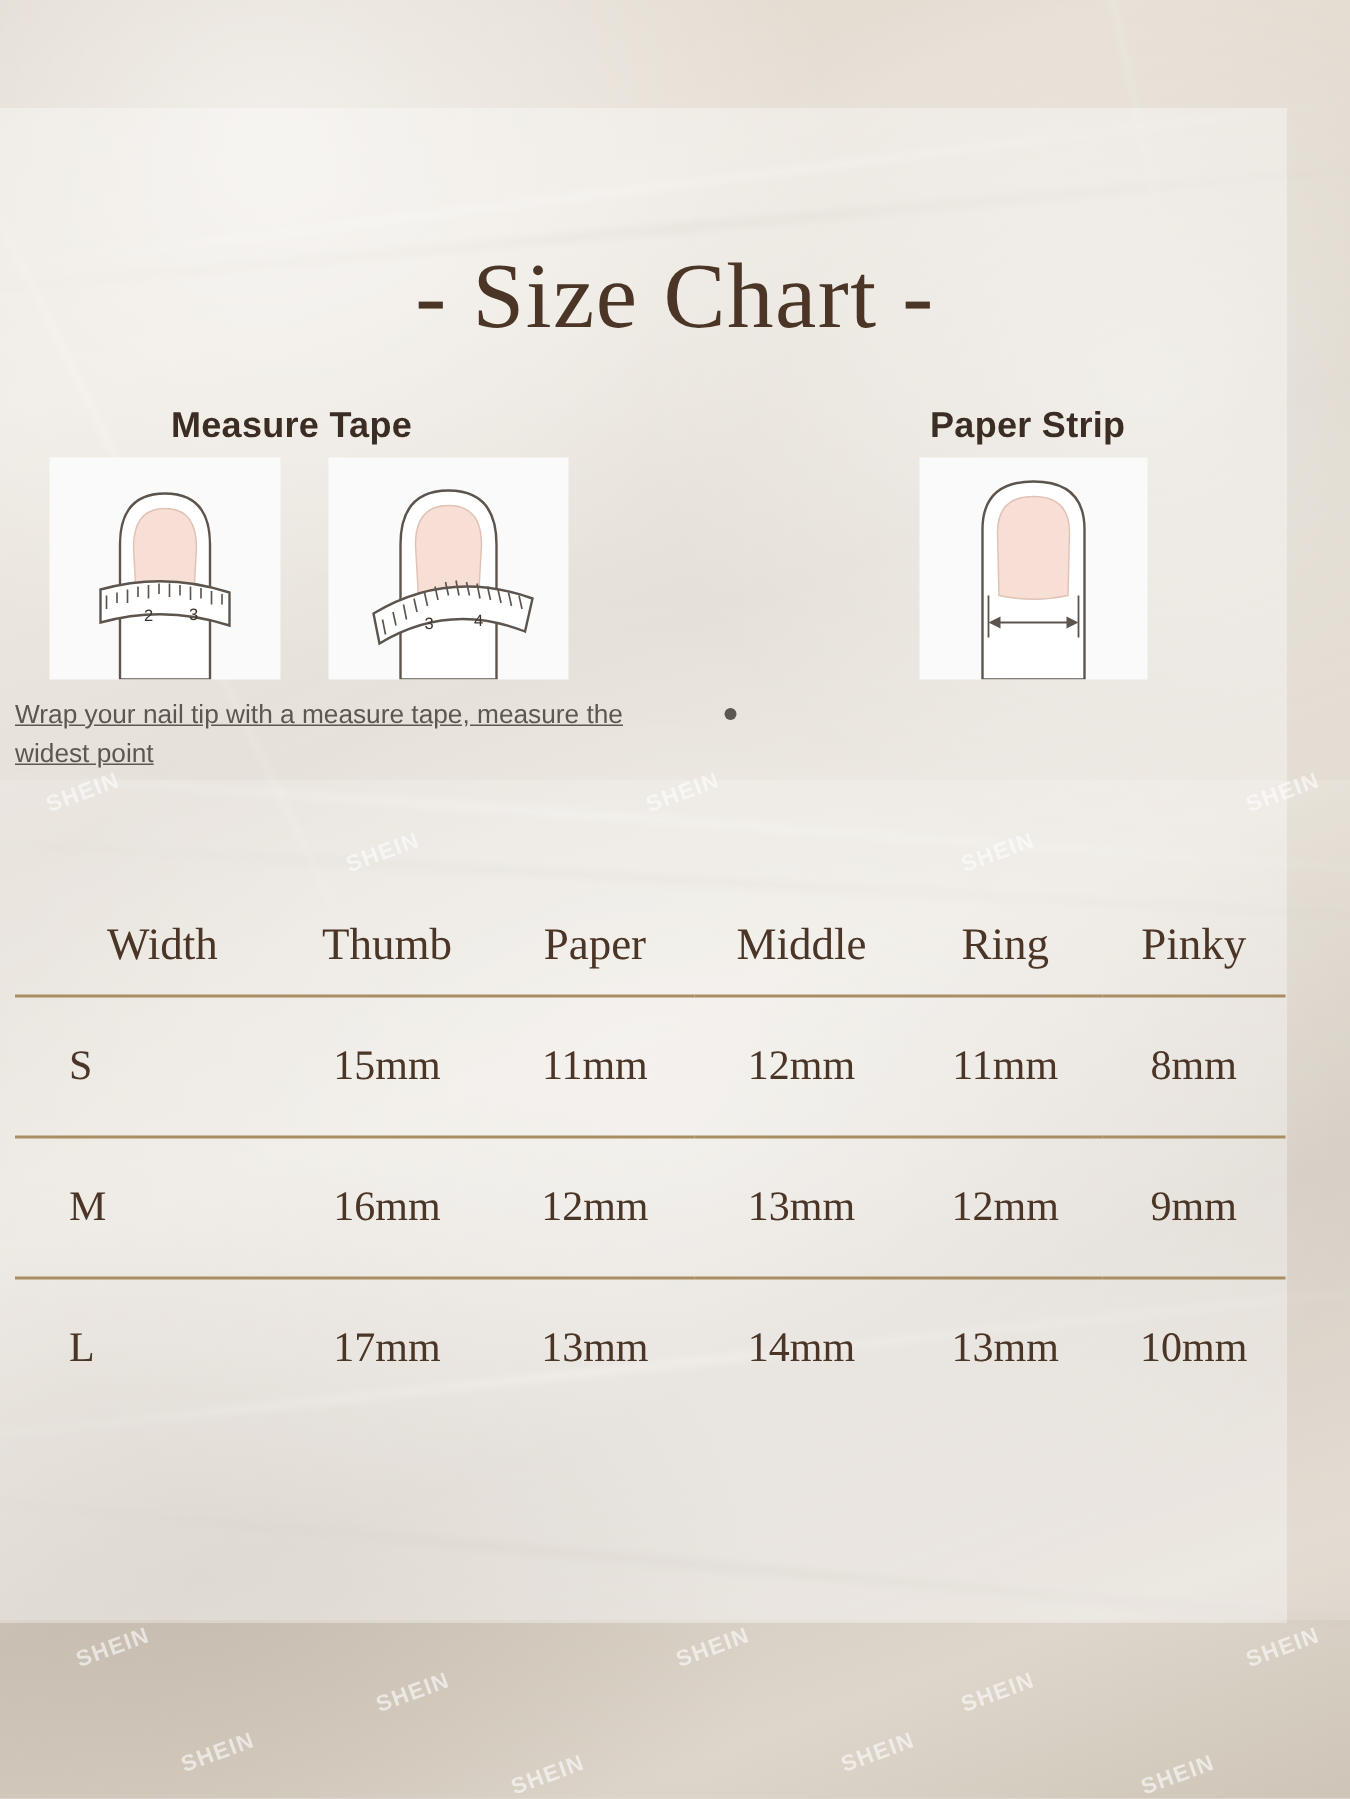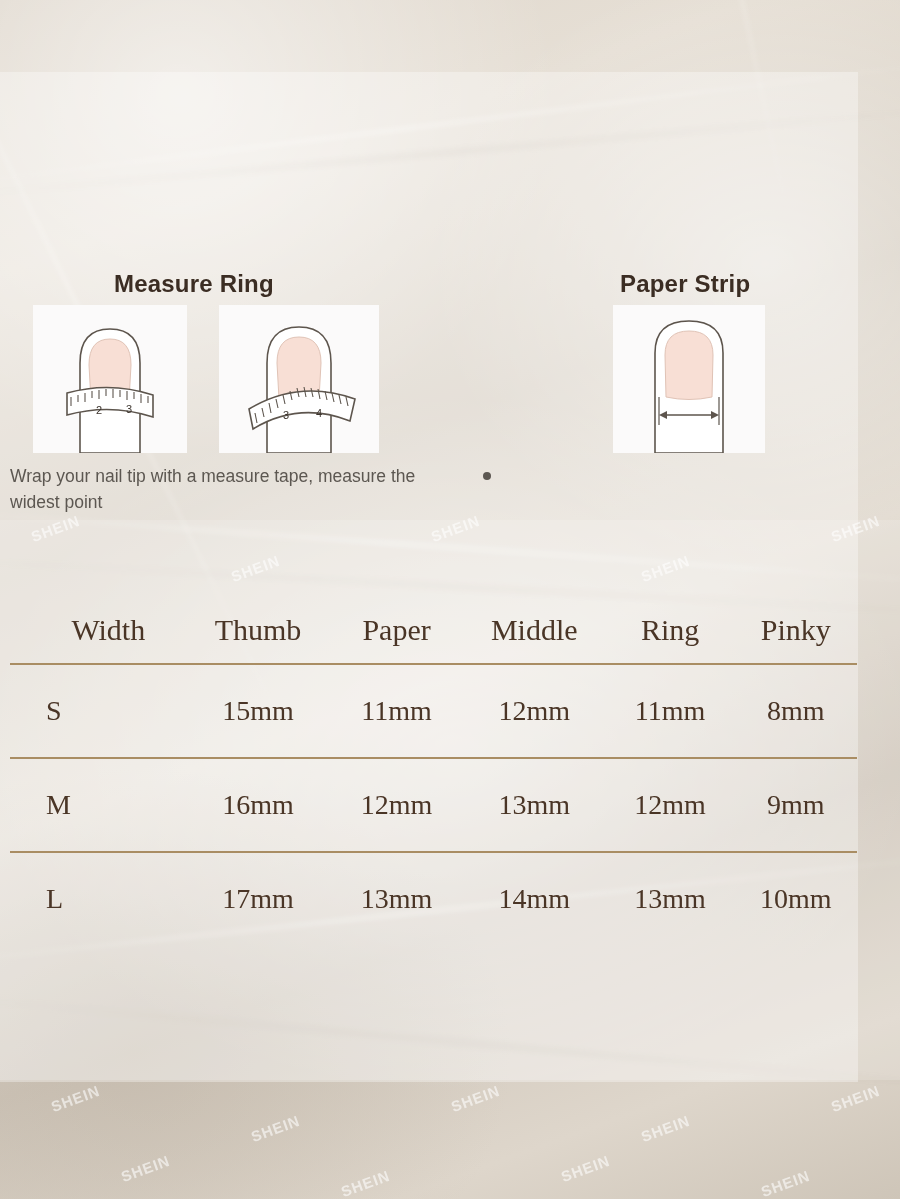--- a/index.html
+++ b/index.html
@@ -107,21 +107,21 @@
 
   .illus svg { display: block; }
 
   .desc {
     position: absolute;
     font-family: "Liberation Sans", sans-serif;
     font-size: 17.5px;
     line-height: 26px;
     color: #5c5751;
   }
-  #desc-1 { left: 10px;  top: 463px; width: 452px; }
+  #desc-1 { left: 10px;  top: 463px; width: 452px; text-decoration: underline; }
   #desc-2 { left: 502px; top: 463px; width: 392px; }
 
   .bullet {
     position: absolute;
     left: 483px;
     top: 472px;
     width: 8px;
     height: 8px;
     border-radius: 50%;
     background: #5c5751;
@@ -192,22 +192,23 @@
   <div class="crease-d" style="left:-100px;top:1040px; width:1120px; height:5px;  transform:rotate(5deg);"></div>
   <div class="crease" style="left:250px; top:-200px; width:900px;  height:5px;  transform:rotate(78deg);"></div>
 
   <div class="crease" style="left:-350px;top:350px;  width:900px;  height:4px;  transform:rotate(64deg);"></div>
 
   <div class="panel-overlay"></div>
   <div class="panel-overlay2"></div>
 
   <div id="content">
 
-
-    <div class="section-label" id="label-measure-tape">Measure Ring</div>
+    <div class="title">- Size Chart -</div>
+
+    <div class="section-label" id="label-measure-tape">Measure Tape</div>
     <div class="section-label" id="label-paper-strip">Paper Strip</div>
 
     <div class="illus" id="illus-1">
       <svg width="154" height="148" viewBox="0 0 154 148">
 
         <path d="M47 148 L47 58 Q47 24 77 24 Q107 24 107 58 L107 148 Z" fill="#ffffff" stroke="#5d554d" stroke-width="1.6"></path>
 
         <path d="M56 60 Q56 34 77 34 Q98 34 98 60 L96 96 Q77 101 58 96 Z" fill="#f8dfd5" stroke="#e0c3b6" stroke-width="1"></path>
 
         <path d="M34 88 Q77 76 120 90 L120 112 Q77 98 34 110 Z" fill="#ffffff" stroke="#5d554d" stroke-width="1.6"></path>

